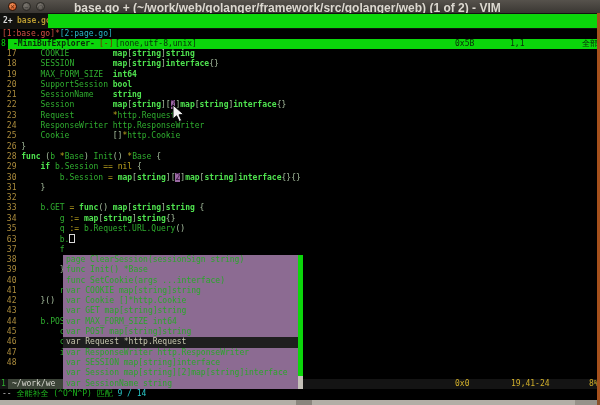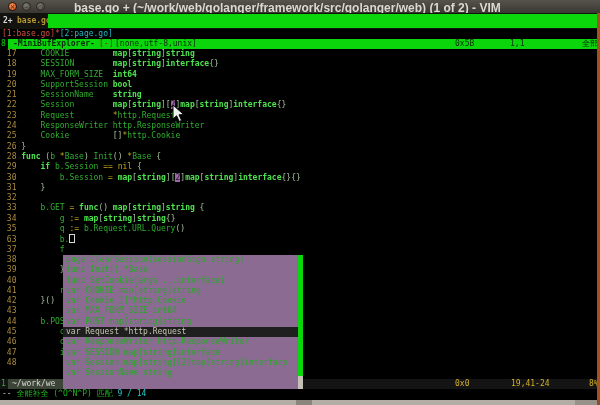--- a/index.html
+++ b/index.html
@@ -160,20 +160,21 @@
     <div id="strip-corner" class="strip-seg"></div>
   </div>
   <div id="right-border"></div>
 
   <div id="popup">
     <div class="pi">page ClearSession(sessionSign string)</div>
       <div class="pi">func Init() *Base</div>
       <div class="pi">func SetCookie(args ...interface)</div>
       <div class="pi">var COOKIE map[string]string</div>
       <div class="pi">var Cookie []*http.Cookie</div>
+      <div class="pi">var GET map[string]string</div>
       <div class="pi">var MAX_FORM_SIZE int64</div>
       <div class="pi">var POST map[string]string</div>
       <div class="pi sel">var Request *http.Request</div>
       <div class="pi">var ResponseWriter http.ResponseWriter</div>
       <div class="pi">var SESSION map[string]interface</div>
       <div class="pi">var Session map[string][2]map[string]interface</div>
       <div class="pi">var SessionName string</div>
       <div id="pscroll">
       <div id="pthumb"></div>
     </div>

